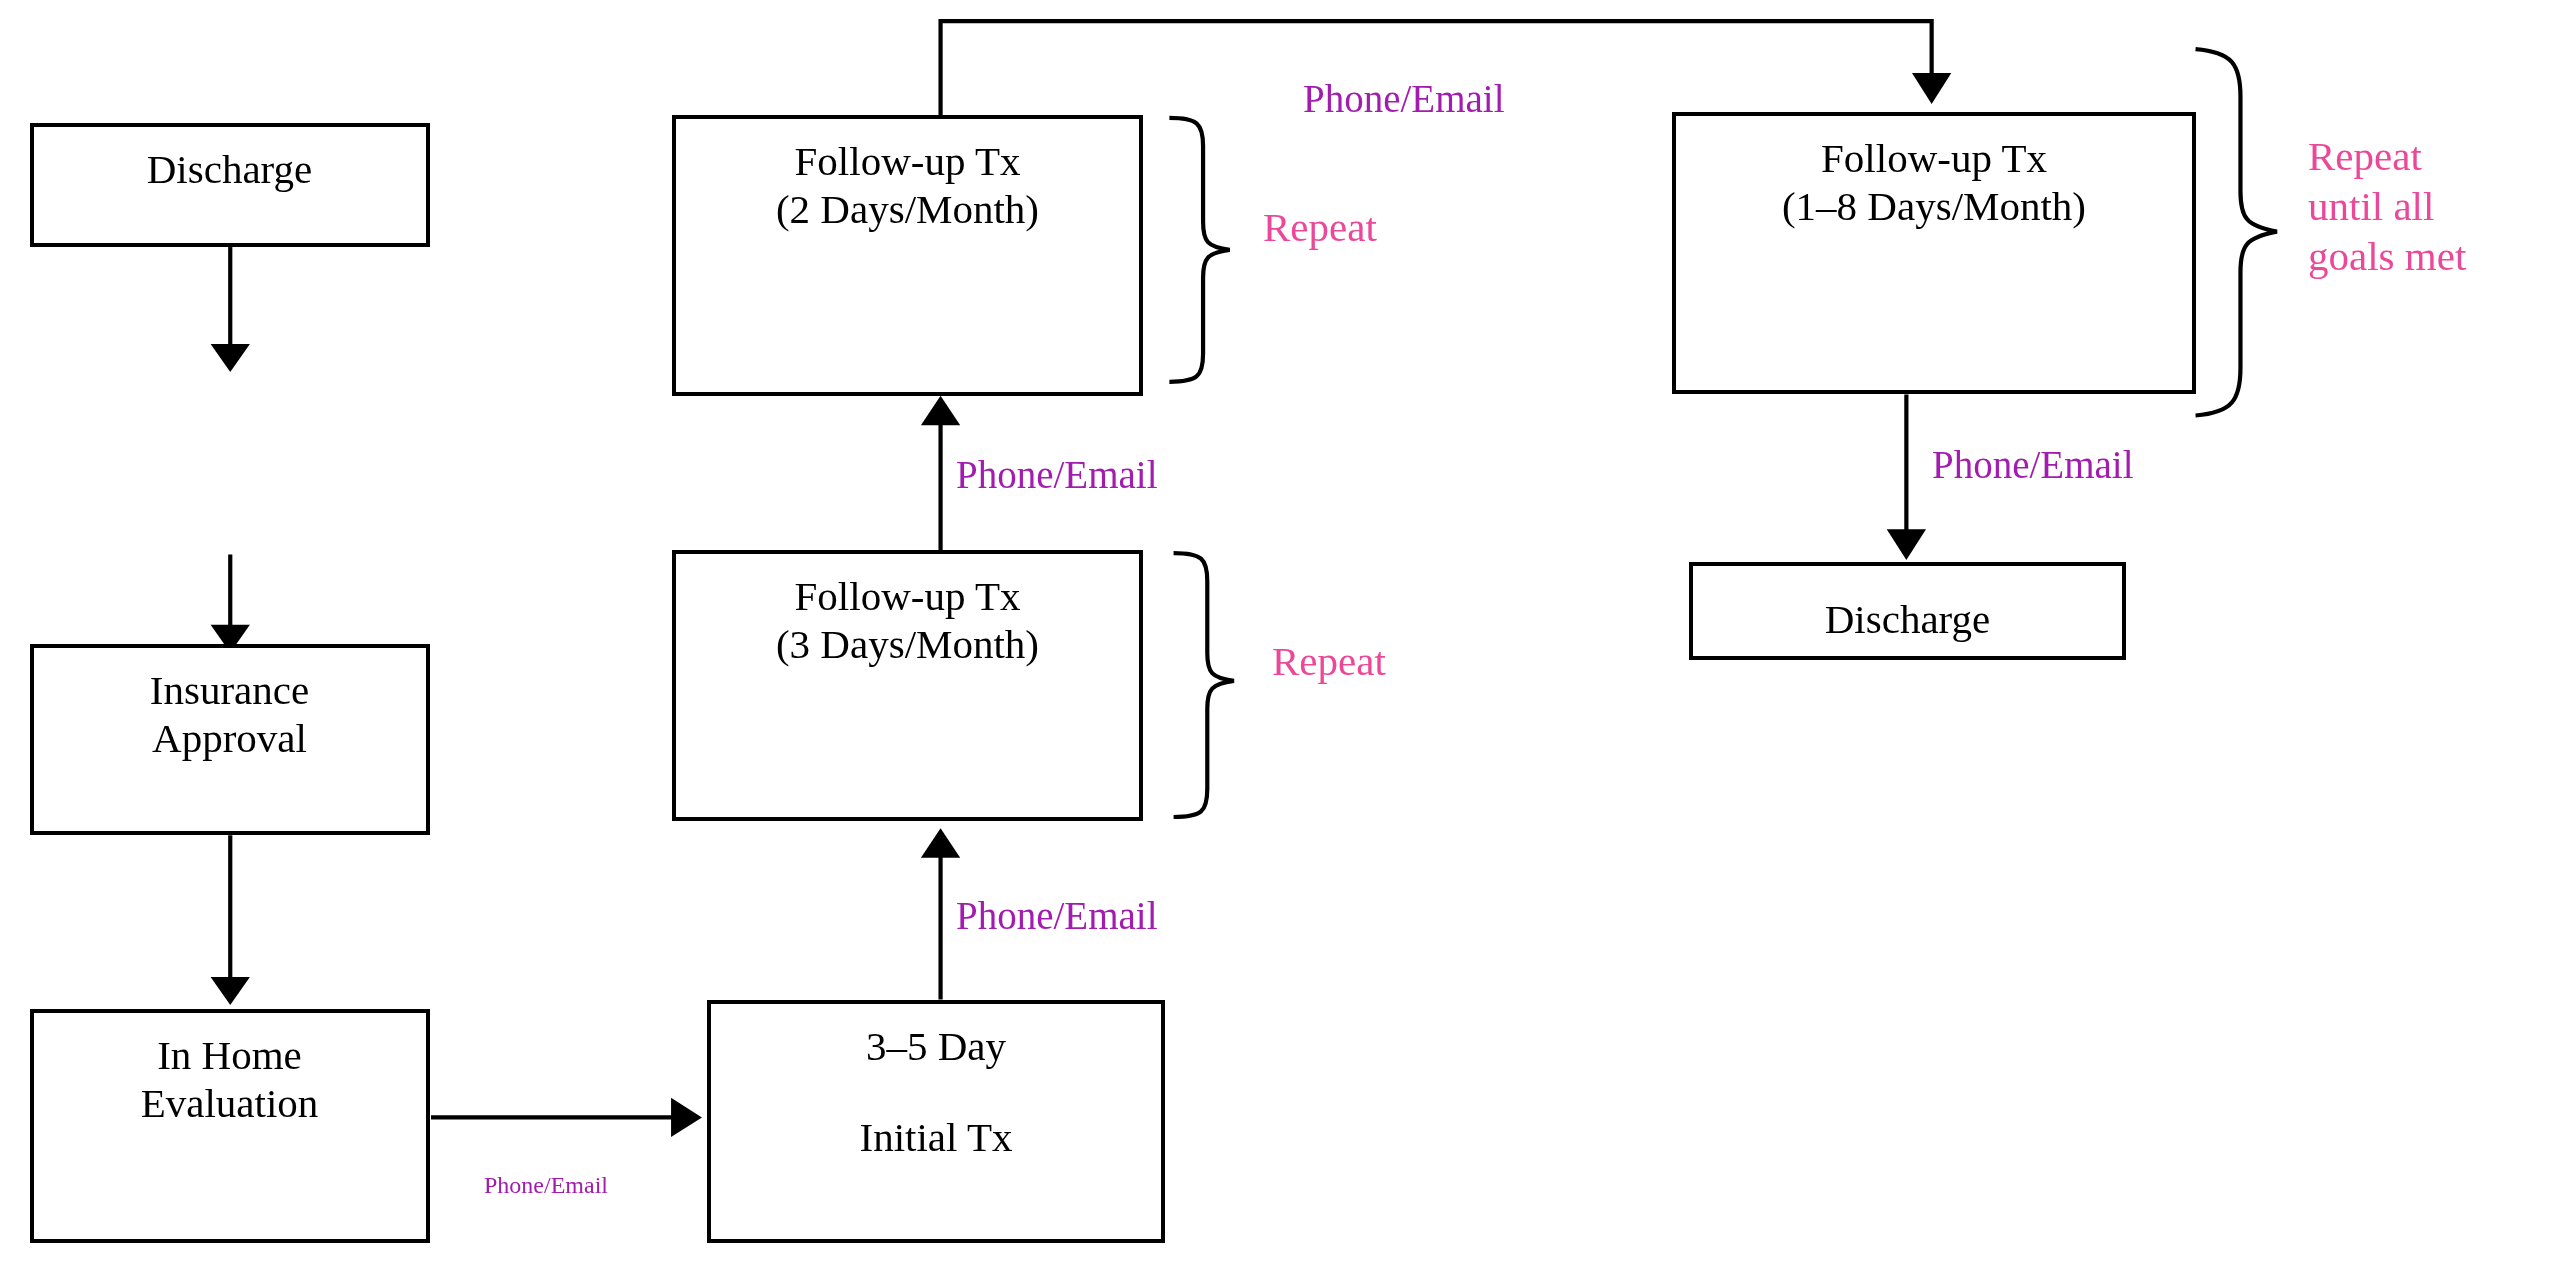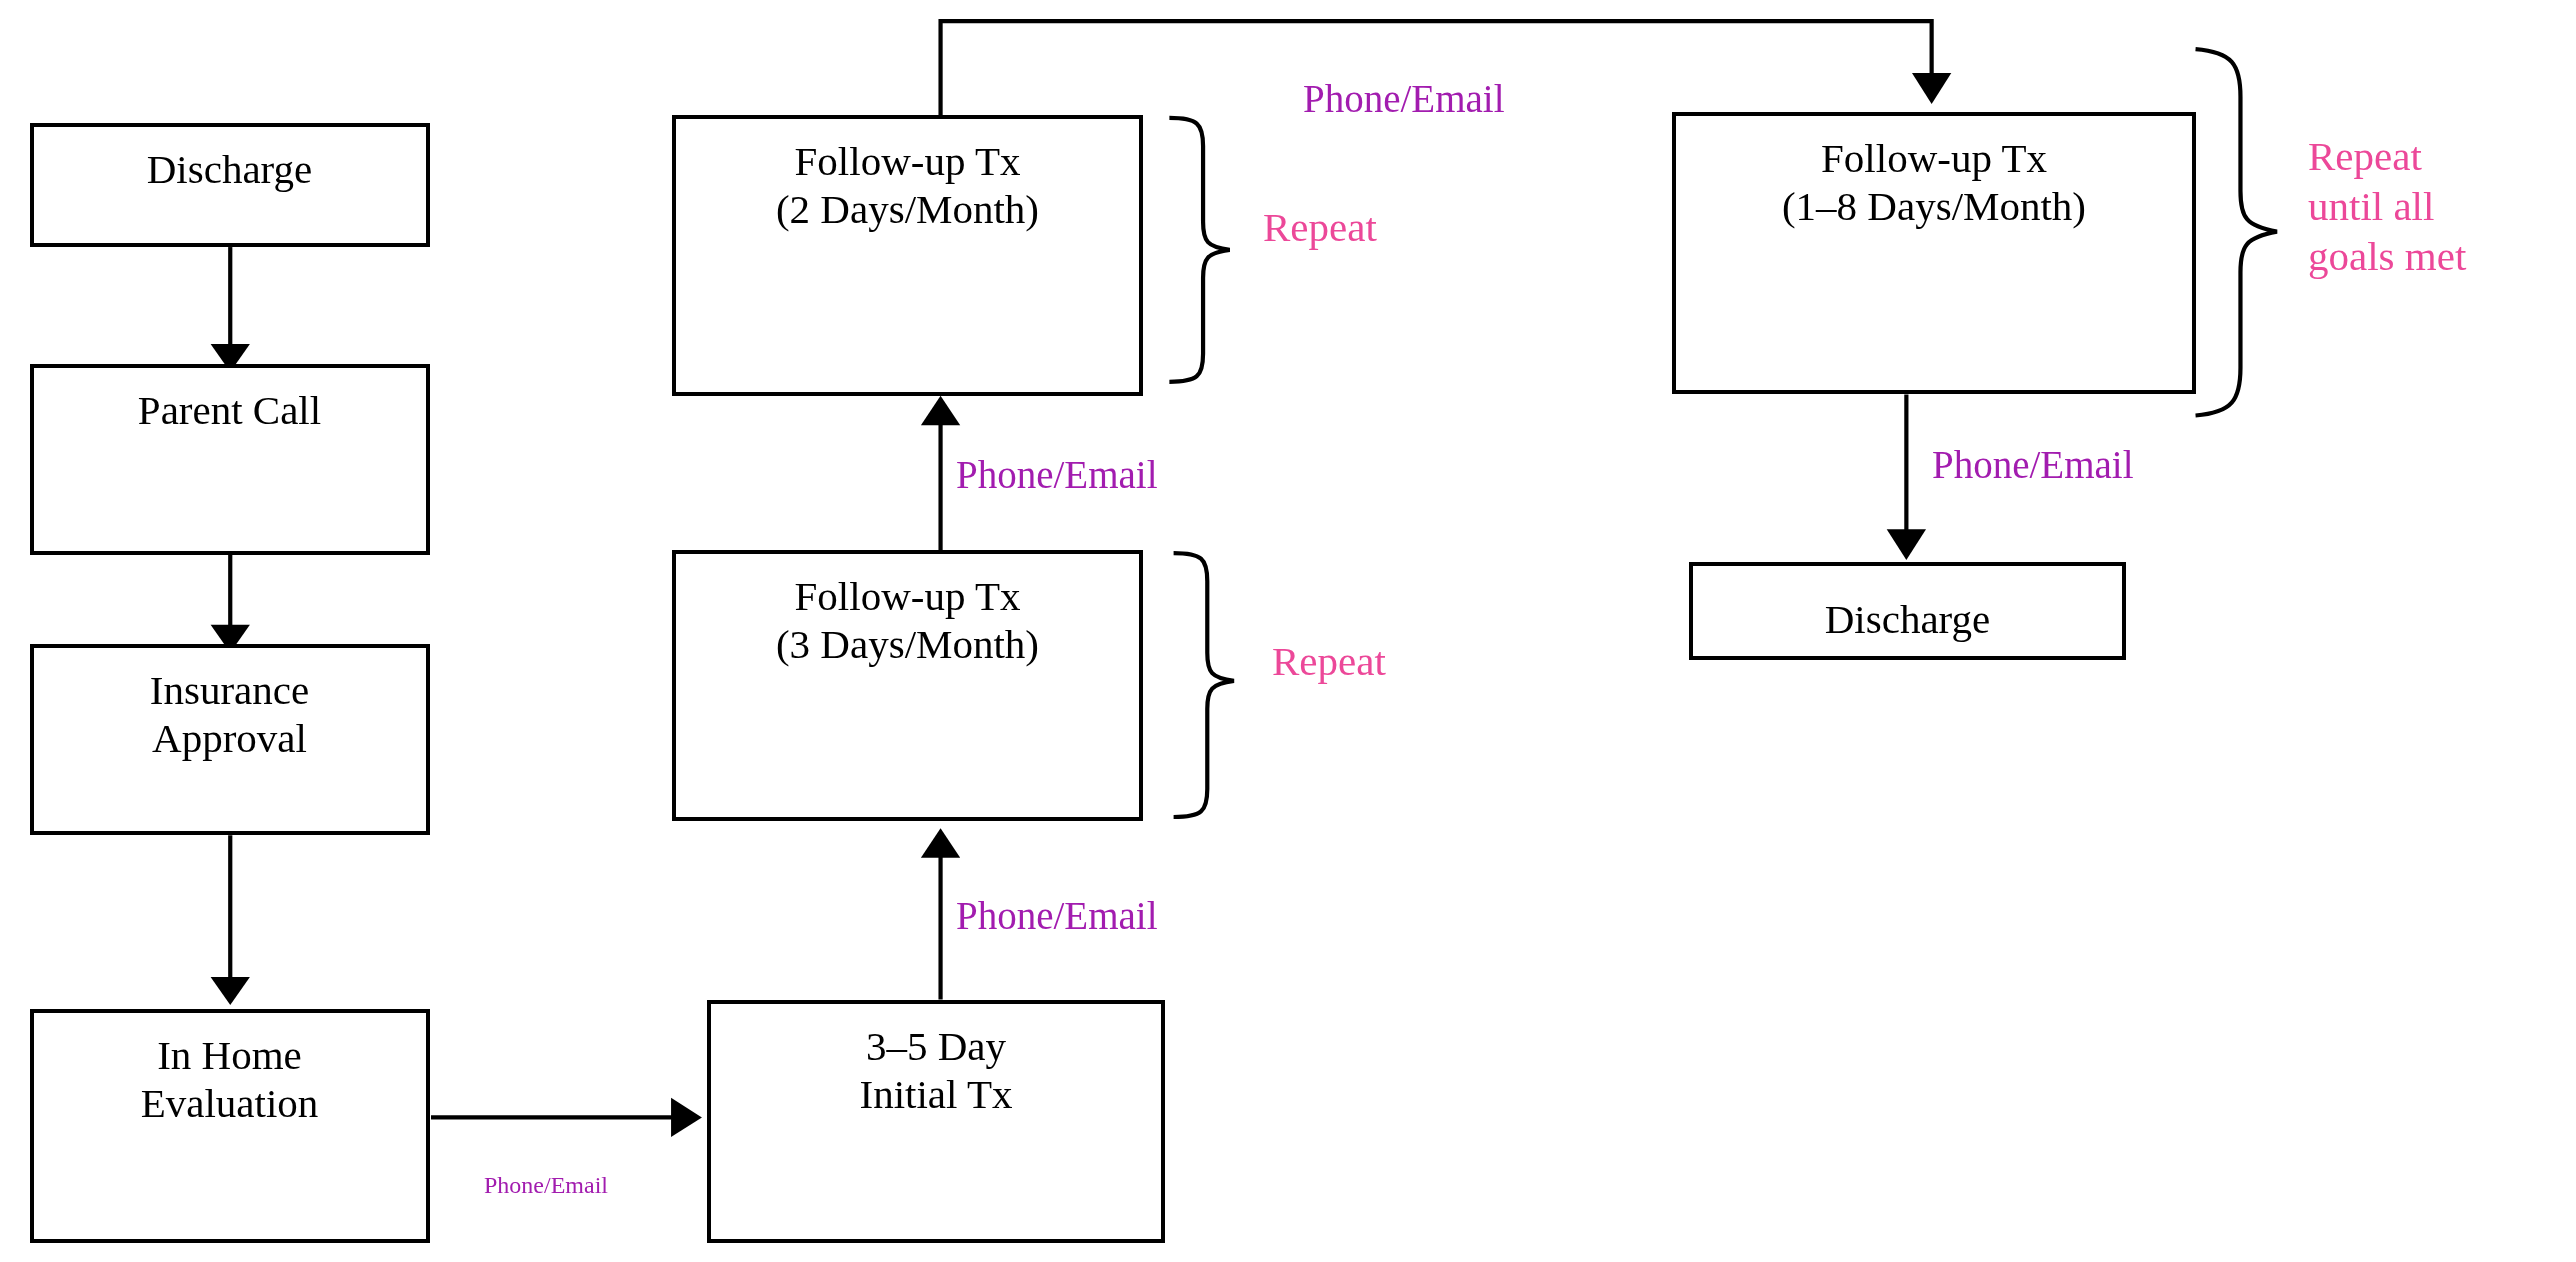--- a/index.html
+++ b/index.html
@@ -148,35 +148,32 @@
                C3200,338 3192,350 3192,388
                L3192,524
                C3192,570 3180,588 3128,592"></path>
     </g>
   </svg>
 
   <div class="node-box" style="left:29.5px; top:123px; width:400px; height:124px;">
     <div class="node-line">Discharge</div>
   </div>
 
-  <div class="node-box" style="left:29.5px; top:364px; width:400px; height:191px;">
-    <div class="node-line">Parent Call</div>
-  </div>
 
   <div class="node-box" style="left:29.5px; top:644px; width:400px; height:191px;">
     <div class="node-line">Insurance</div>
     <div class="node-line">Approval</div>
   </div>
 
   <div class="node-box" style="left:29.5px; top:1009px; width:400px; height:234px;">
     <div class="node-line">In Home</div>
     <div class="node-line">Evaluation</div>
   </div>
 
-  <div class="node-box" style="left:707px; top:1000px; width:458px; height:243px;">
+  <div class="node-box" style="left:707px; top:1000px; width:458px; height:243px;gap:43px;">
     <div class="node-line">3–5 Day</div>
     <div class="node-line">Initial Tx</div>
   </div>
 
   <div class="node-box" style="left:672px; top:550px; width:471px; height:271px;">
     <div class="node-line">Follow-up Tx</div>
     <div class="node-line">(3 Days/Month)</div>
   </div>
 
   <div class="node-box" style="left:672px; top:115px; width:471px; height:281px;">

